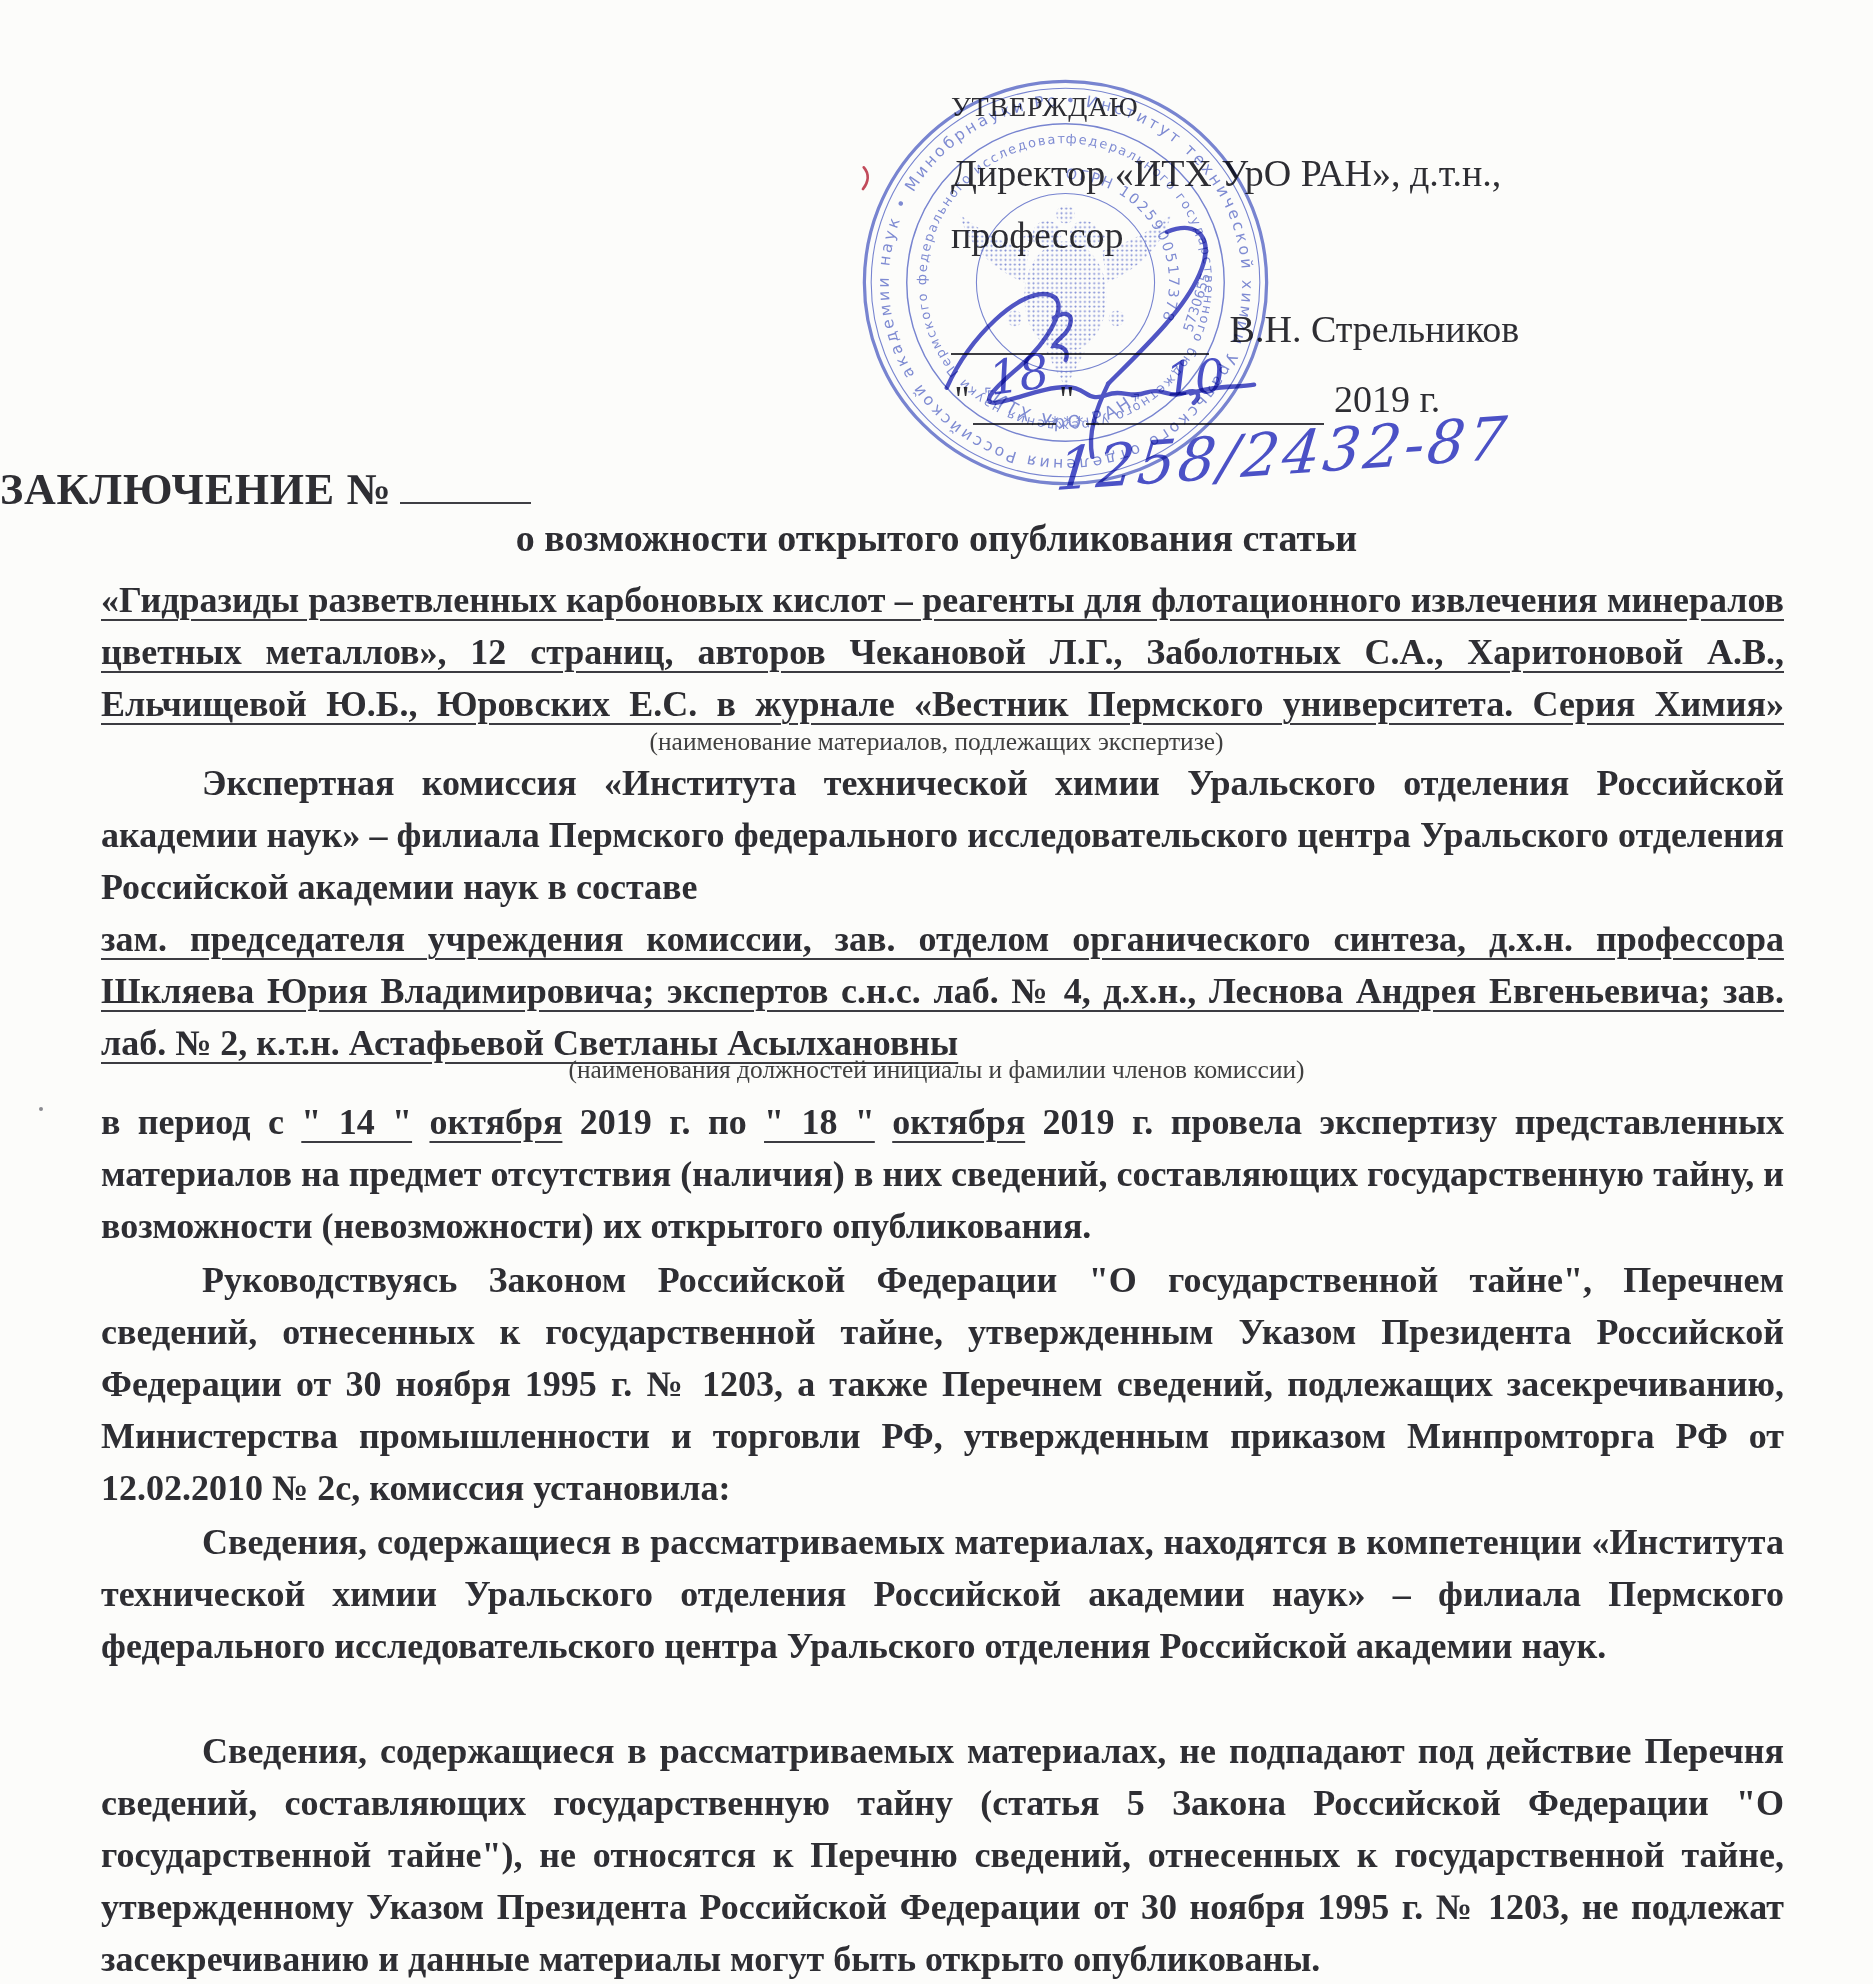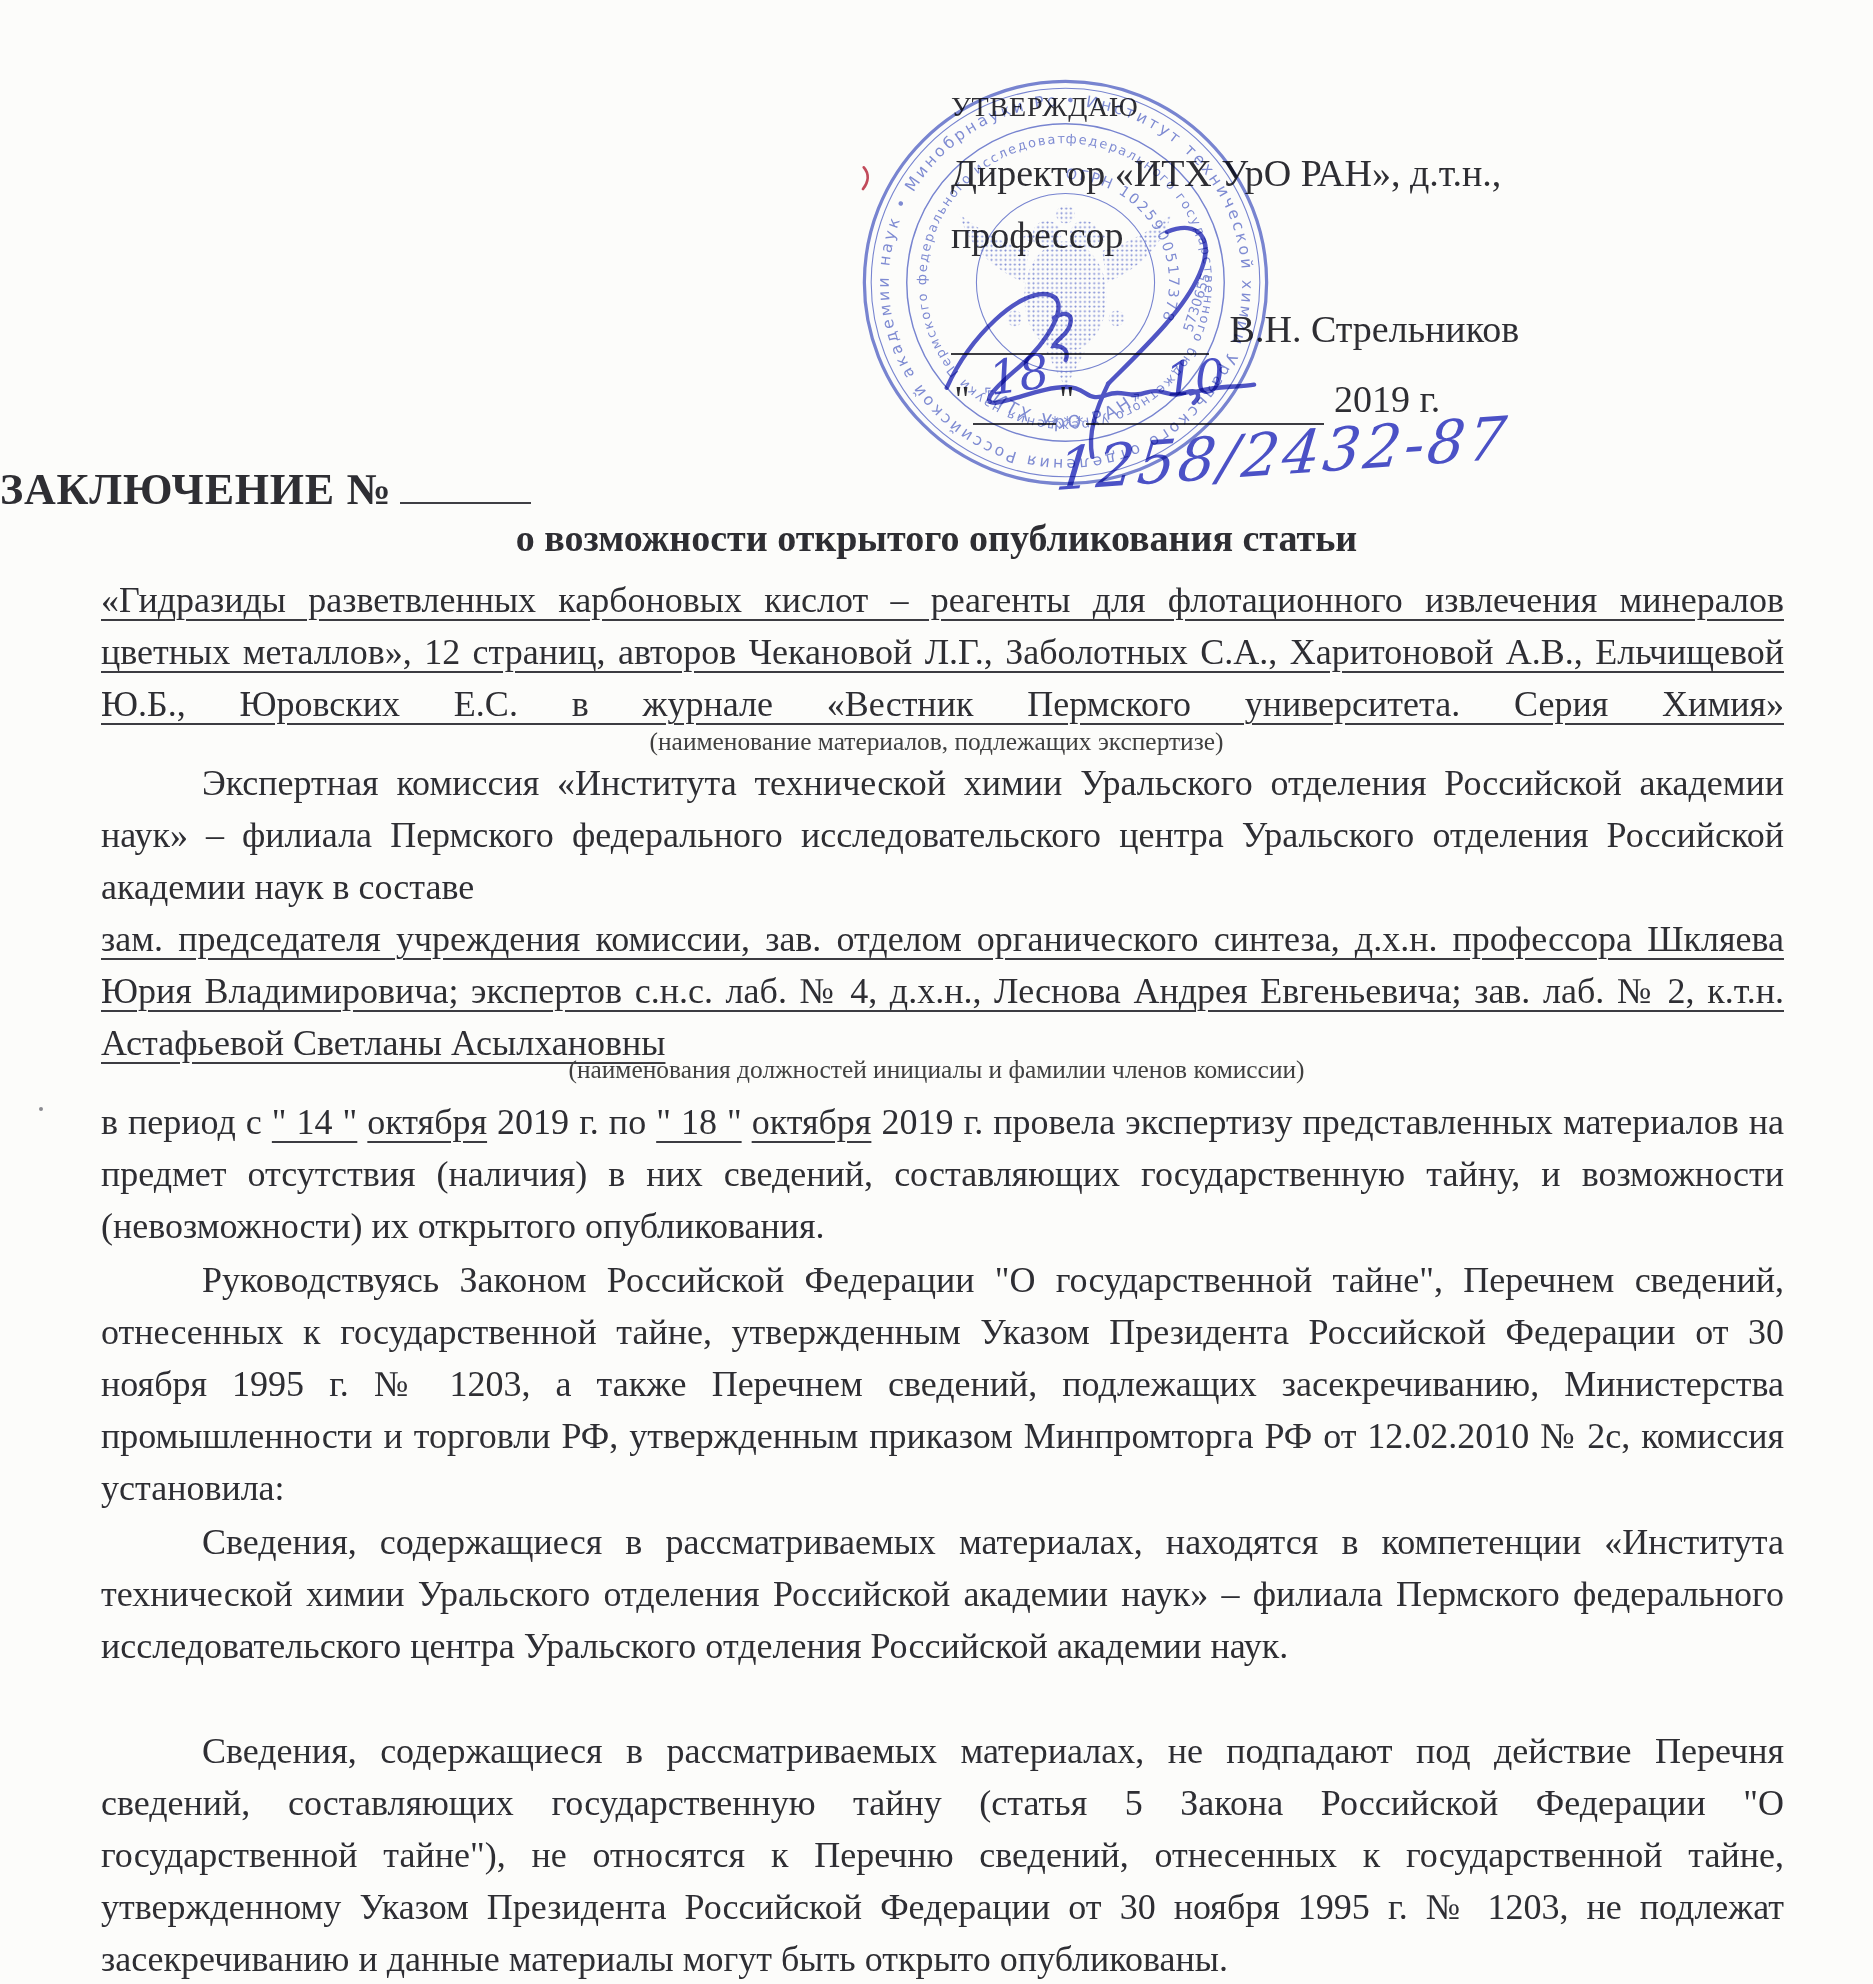--- a/index.html
+++ b/index.html
@@ -1,20 +1,20 @@
 <!DOCTYPE html>
 <html style="font-size:6.4px"><head>
 <meta charset="utf-8">
 <style>
   html,body{margin:0;padding:0;background:#d9d9d5;}
   .page{position:relative;width:1873px;height:2537px;background:#fcfcfa;overflow:hidden;
         font-family:"Liberation Serif","DejaVu Serif",serif;color:#2e2e33;}
   
   .para{position:absolute;left:101px;width:1683px;font-size:36px;line-height:52px;
-        text-align:justify;color:#2e2e33;}
+        text-align:justify;color:#2e2e33;font-weight:bold;}
   .indent{text-indent:101px;}
   .u-all{text-decoration:underline;text-decoration-thickness:2px;text-underline-offset:6.7px;
          text-decoration-color:#3c3c41;}
   .last-justify{text-align-last:justify;}
   .u-seg{text-decoration:underline;text-decoration-thickness:2px;text-underline-offset:6.7px;
          text-decoration-color:#3c3c41;}
   .cap-center{position:absolute;left:0;width:100%;text-align:center;font-size:25.4px;
               color:#404040;}
   
   .approve{position:absolute;left:951px;top:81px;width:873px;font-size:38px;line-height:52px;}

